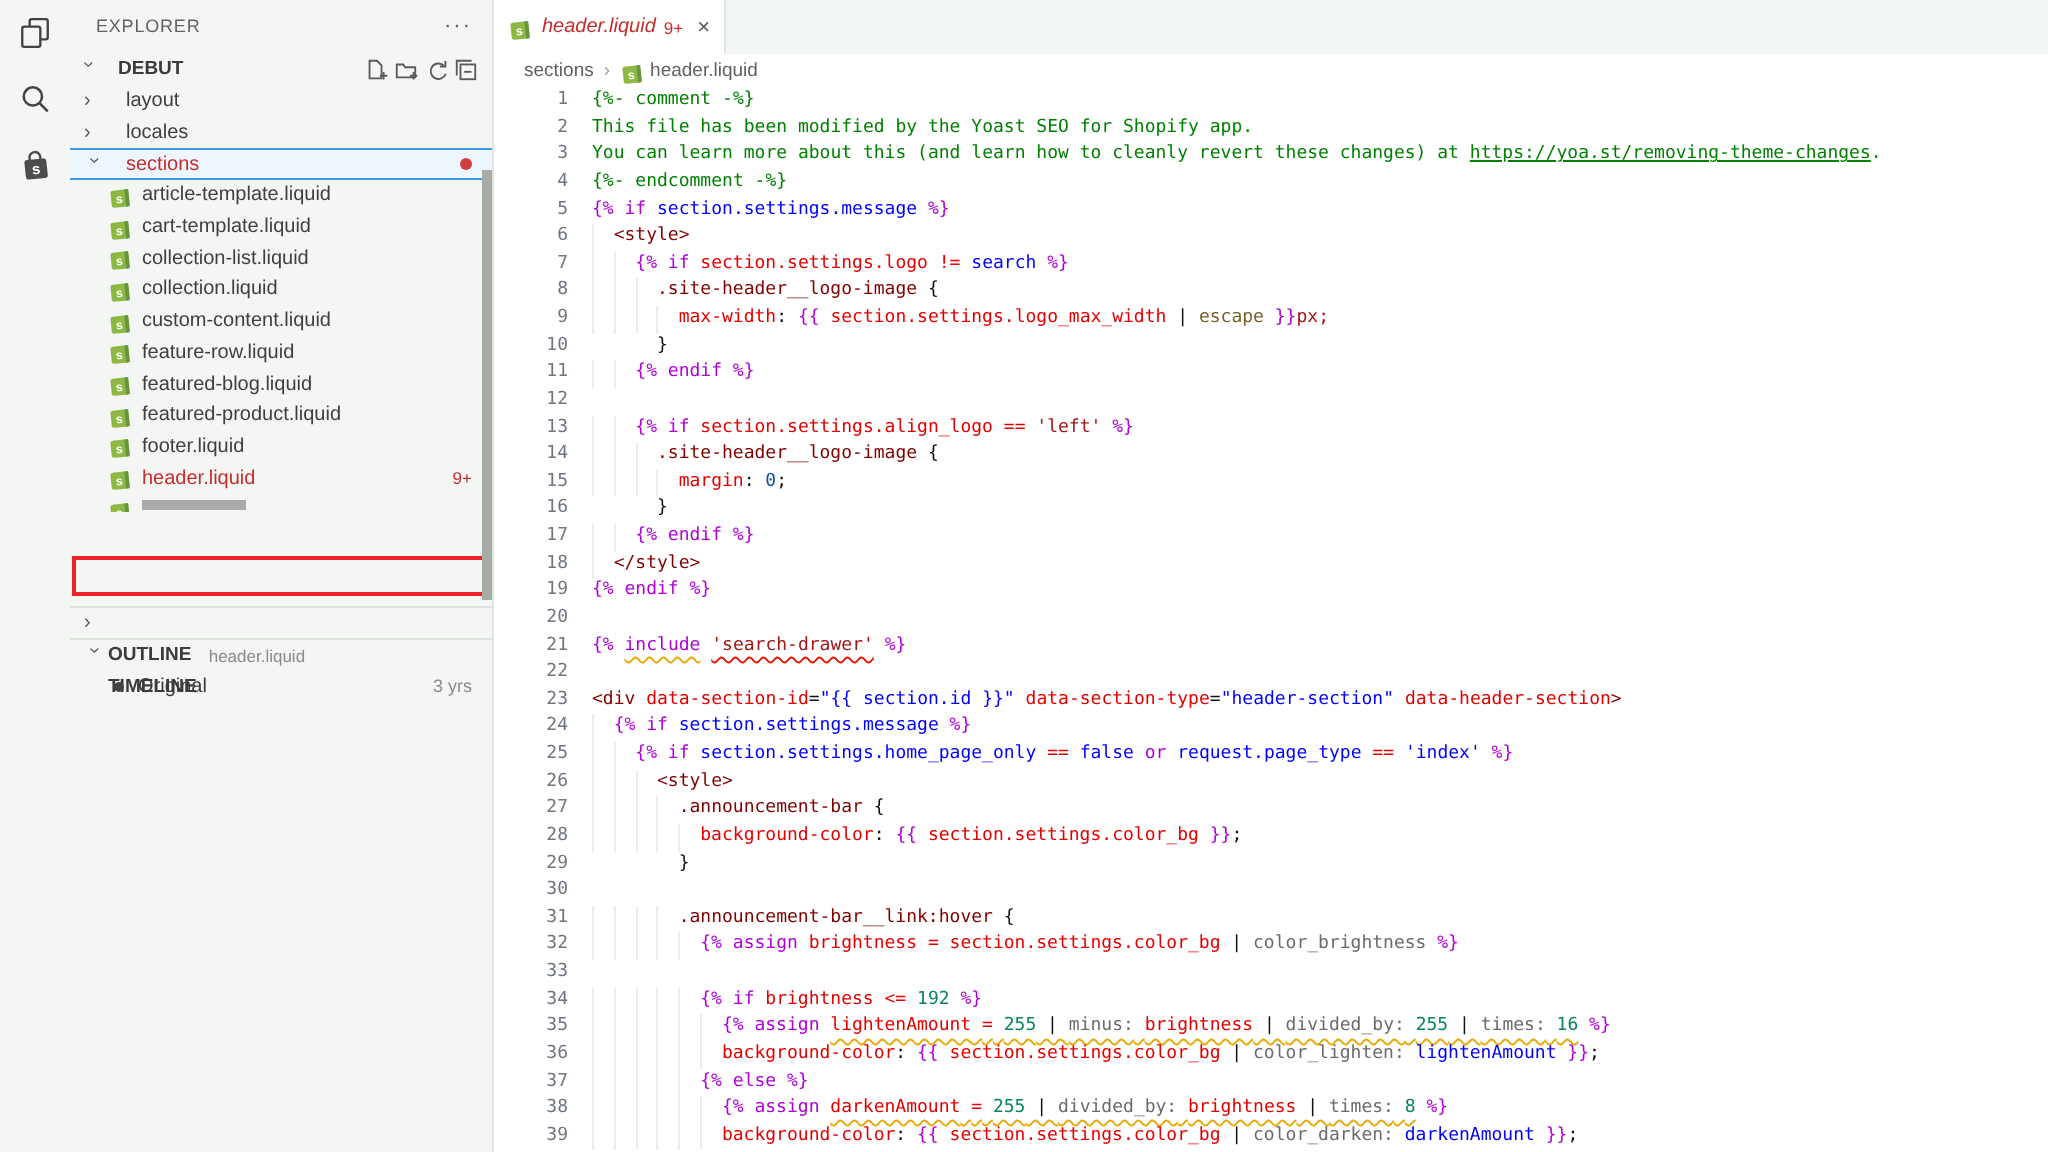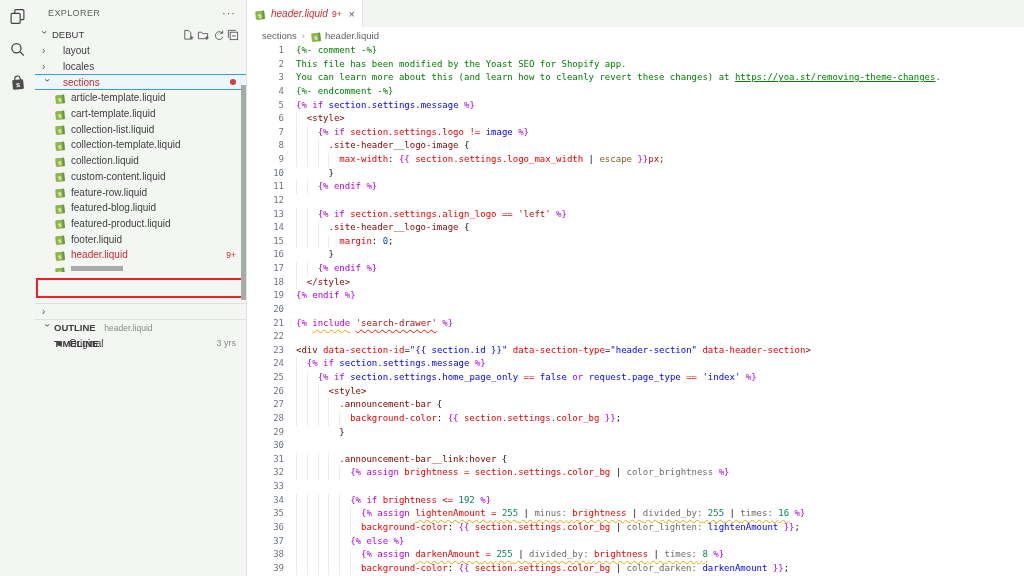--- a/index.html
+++ b/index.html
@@ -14,21 +14,21 @@
             cursor:pointer; }
 
   
   #sidebar { position:absolute; left:35px; top:0; width:212px; height:576px;
              background:#f3f6f3; border-right:1px solid #e1e5e1; font-size:10px; color:#3b3b3b; }
   #exp-title { height:26px; display:flex; align-items:center; padding:0 10px 0 13px;
                font-size:9px; color:#616161; letter-spacing:.4px;justify-content:space-between; }
   #exp-title .sp { flex:1; }
   #more-actions { color:#5a5a5a; font-size:11px; letter-spacing:1px; cursor:pointer; }
   #debut-row { height:17px; display:flex; align-items:center; padding:0 6px 0 4px; }
-  #debut-row .wslabel { font-weight:normal; font-size:9.5px; margin-left:3px; }
+  #debut-row .wslabel { font-weight:bold; font-size:9.5px; margin-left:10px; }
   #debut-row .sp { flex:1; }
   .hact { width:15px; height:14px; display:flex; align-items:center; justify-content:center; cursor:pointer; }
 
   #tree { height:260px; overflow:hidden; position:relative; }
   .trow { height:15.7px; display:flex; align-items:center; padding-left:19px; cursor:pointer; }
   .trow.folder { padding-left:7px; }
   .chev { display:inline-block; width:10px; font-size:10px; color:#5a5a5a; transform-origin:45% 55%; }
   .chev.open { transform:rotate(90deg); }
   .ficon { width:13px; height:12px; margin-right:4px; flex:0 0 auto; }
   .tlabel { font-size:10px; color:#3f3f3f; white-space:nowrap; }
@@ -245,36 +245,20 @@
 
     <span class="ficon">
   <svg viewBox="0 0 13 13" width="13" height="13">
     <g transform="rotate(-6 6 7)">
       <rect x="1.5" y="3" width="9" height="8.6" rx="1.2" fill="#8DB843"></rect>
       <path d="M8.6 3 h1.9 v8.6 h-1.9 z" fill="#5E8E3E" opacity="0.85"></path>
       <text x="5.6" y="9.6" font-size="6.2" font-weight="bold" fill="#ffffff" text-anchor="middle" font-family="Liberation Sans, sans-serif">s</text>
     </g>
   </svg>
 </span>
-    <span class="tlabel">collection-template.liquid</span>
-
-    <span class="sp"></span>
-
-  </div>
-        <div class="trow">
-
-    <span class="ficon">
-  <svg viewBox="0 0 13 13" width="13" height="13">
-    <g transform="rotate(-6 6 7)">
-      <rect x="1.5" y="3" width="9" height="8.6" rx="1.2" fill="#8DB843"></rect>
-      <path d="M8.6 3 h1.9 v8.6 h-1.9 z" fill="#5E8E3E" opacity="0.85"></path>
-      <text x="5.6" y="9.6" font-size="6.2" font-weight="bold" fill="#ffffff" text-anchor="middle" font-family="Liberation Sans, sans-serif">s</text>
-    </g>
-  </svg>
-</span>
     <span class="tlabel">collection.liquid</span>
 
     <span class="sp"></span>
 
   </div>
         <div class="trow">
 
     <span class="ficon">
   <svg viewBox="0 0 13 13" width="13" height="13">
     <g transform="rotate(-6 6 7)">
@@ -461,21 +445,21 @@
         <div class="cl">
     <span class="ln">5</span>
     <span class="ct"><span class="tok k">{% if </span><span class="tok b">section.settings.message</span><span class="tok k"> %}</span></span>
   </div>
         <div class="cl">
     <span class="ln">6</span>
     <span class="ct"><span class="ig"></span><span class="tok t">&lt;style&gt;</span></span>
   </div>
         <div class="cl">
     <span class="ln">7</span>
-    <span class="ct"><span class="ig"></span><span class="ig"></span><span class="tok k">{% if </span><span class="tok a">section.settings.logo</span><span class="tok p"> </span><span class="tok a">!=</span><span class="tok p"> </span><span class="tok b">image</span><span class="tok k"> %}</span></span>
+    <span class="ct"><span class="ig"></span><span class="ig"></span><span class="tok k">{% if </span><span class="tok a">section.settings.logo</span><span class="tok p"> </span><span class="tok a">!=</span><span class="tok p"> </span><span class="tok b">search</span><span class="tok k"> %}</span></span>
   </div>
         <div class="cl">
     <span class="ln">8</span>
     <span class="ct"><span class="ig"></span><span class="ig"></span><span class="ig"></span><span class="tok t">.site-header__logo-image</span><span class="tok p"> {</span></span>
   </div>
         <div class="cl">
     <span class="ln">9</span>
     <span class="ct"><span class="ig"></span><span class="ig"></span><span class="ig"></span><span class="ig"></span><span class="tok a">max-width</span><span class="tok p">: </span><span class="tok k">{{ </span><span class="tok a">section.settings.logo_max_width</span><span class="tok p"> | </span><span class="tok fn">escape</span><span class="tok k"> }}</span><span class="tok s">px;</span></span>
   </div>
         <div class="cl">

